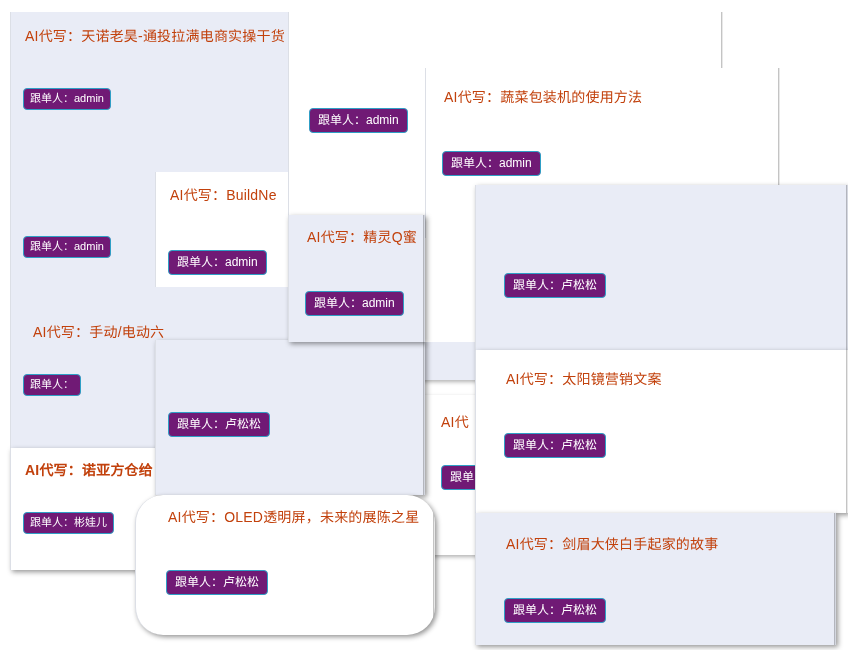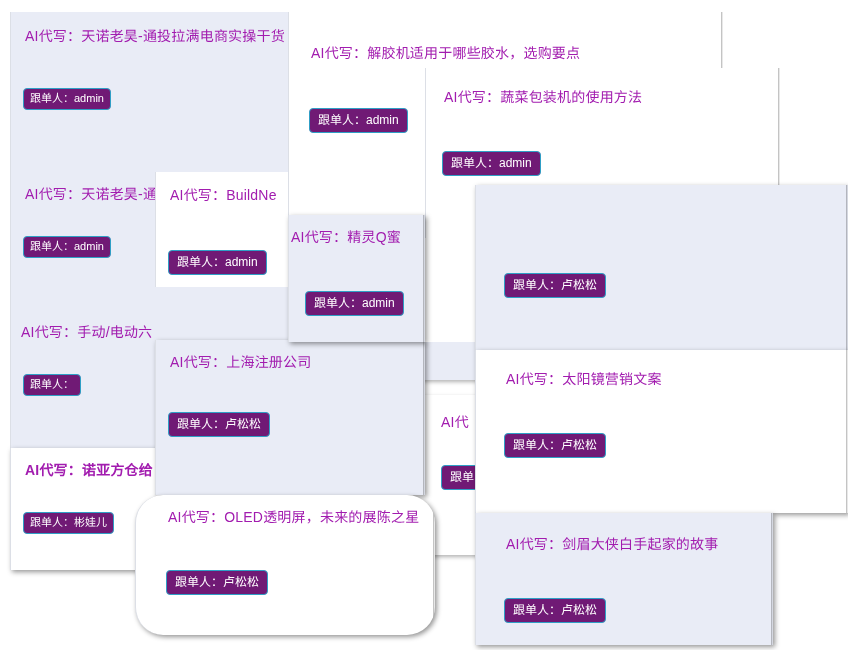--- a/index.html
+++ b/index.html
@@ -44,21 +44,21 @@
     content: "";
     position: absolute;
     top: 0; right: 0; bottom: 0;
     width: 2px;
     background: linear-gradient(to right, rgba(0,0,0,0.30), rgba(0,0,0,0.02));
   }
 
   .card-title {
     position: absolute;
     white-space: nowrap;
-    color: #a21caf;
+    color: #c2410c;
     font-size: 14px;
     line-height: 18px;
     letter-spacing: 0.2px;
   }
 
   .owner-badge {
     position: absolute;
     display: inline-block;
     white-space: nowrap;
     background: #701a75;
@@ -90,71 +90,68 @@
     <div class="card-title" style="left:40px; top:18px;">AI代</div>
     <div class="owner-badge" style="left:40px; top:70px;">跟单</div>
   </div>
 
   <div class="card tinted edge-right" style="left:10px; top:12px; width:292px; height:160px; z-index:4;">
     <div class="card-title" style="left:14px; top:15px;">AI代写：天诺老昊-通投拉满电商实操干货</div>
     <div class="owner-badge sm" style="left:12px; top:76px;">跟单人：admin</div>
   </div>
 
   <div class="card tinted edge-right" style="left:10px; top:172px; width:292px; height:138px; z-index:4;">
-    <div class="card-title" style="left:14px; top:13px;">AI代写：天诺老昊-通</div>
     <div class="owner-badge sm" style="left:12px; top:64px;">跟单人：admin</div>
   </div>
 
   <div class="card tinted edge-right" style="left:10px; top:310px; width:292px; height:138px; z-index:4;">
-    <div class="card-title" style="left:10px; top:13px;">AI代写：手动/电动六</div>
+    <div class="card-title" style="left:22px; top:13px;">AI代写：手动/电动六</div>
     <div class="owner-badge sm" style="left:12px; top:64px;">跟单人：</div>
   </div>
 
   <div class="card edge-right shadow" style="left:10px; top:448px; width:292px; height:122px; z-index:4;">
     <div class="card-title" style="left:14px; top:13px;font-weight:bold;">AI代写：诺亚方仓给</div>
     <div class="owner-badge sm" style="left:12px; top:64px;">跟单人：彬娃儿</div>
   </div>
 
   <div class="card edge-right" style="left:155px; top:172px; width:147px; height:115px; z-index:6;text-decoration:underline;">
     <div class="card-title" style="left:14px; top:14px;">AI代写：BuildNe</div>
     <div class="owner-badge" style="left:12px; top:78px;">跟单人：admin</div>
   </div>
 
   <div class="card tinted edge-right shadow" style="left:155px; top:340px; width:270px; height:155px; z-index:6;">
-    <div class="card-title" style="left:14px; top:13px;">AI代写：上海注册公司</div>
     <div class="owner-badge" style="left:12px; top:72px;">跟单人：卢松松</div>
   </div>
 
   <div class="card edge-right shadow" style="left:135px; top:495px; width:300px; height:140px; z-index:6;border-radius:28px;">
     <div class="card-title" style="left:32px; top:13px;">AI代写：OLED透明屏，未来的展陈之星</div>
     <div class="owner-badge" style="left:30px; top:75px;">跟单人：卢松松</div>
   </div>
 
   <div class="card edge-right" style="left:288px; top:12px; width:435px; height:330px; z-index:8;">
-    <div class="card-title" style="left:22px; top:32px;">AI代写：解胶机适用于哪些胶水，选购要点</div>
     <div class="owner-badge" style="left:20px; top:96px;">跟单人：admin</div>
   </div>
 
   <div class="card tinted edge-right shadow" style="left:288px; top:215px; width:137px; height:127px; z-index:10;">
-    <div class="card-title" style="left:2px; top:13px;">AI代写：精灵Q蜜</div>
+    <div class="card-title" style="left:18px; top:13px;">AI代写：精灵Q蜜</div>
     <div class="owner-badge" style="left:16px; top:76px;">跟单人：admin</div>
   </div>
 
   <div class="card edge-right" style="left:425px; top:68px; width:355px; height:170px; z-index:9;">
     <div class="card-title" style="left:18px; top:20px;">AI代写：蔬菜包装机的使用方法</div>
     <div class="owner-badge" style="left:16px; top:83px;">跟单人：admin</div>
   </div>
 
   <div class="card tinted edge-right shadow" style="left:475px; top:185px; width:373px; height:165px; z-index:12;">
     <div class="owner-badge" style="left:28px; top:88px;">跟单人：卢松松</div>
   </div>
 
   <div class="card edge-right shadow" style="left:475px; top:350px; width:373px; height:163px; z-index:12;">
     <div class="card-title" style="left:30px; top:20px;">AI代写：太阳镜营销文案</div>
     <div class="owner-badge" style="left:28px; top:83px;">跟单人：卢松松</div>
   </div>
 
-  <div class="card tinted edge-right shadow" style="left:475px; top:513px; width:298px; height:132px; z-index:12;">
+  <div class="card tinted edge-right shadow" style="left:475px; top:513px; width:361px; height:132px; z-index:12;">
     <div class="card-title" style="left:30px; top:22px;">AI代写：剑眉大侠白手起家的故事</div>
     <div class="owner-badge" style="left:28px; top:85px;">跟单人：卢松松</div>
   </div>
 
 </div>
 
 </body></html>

